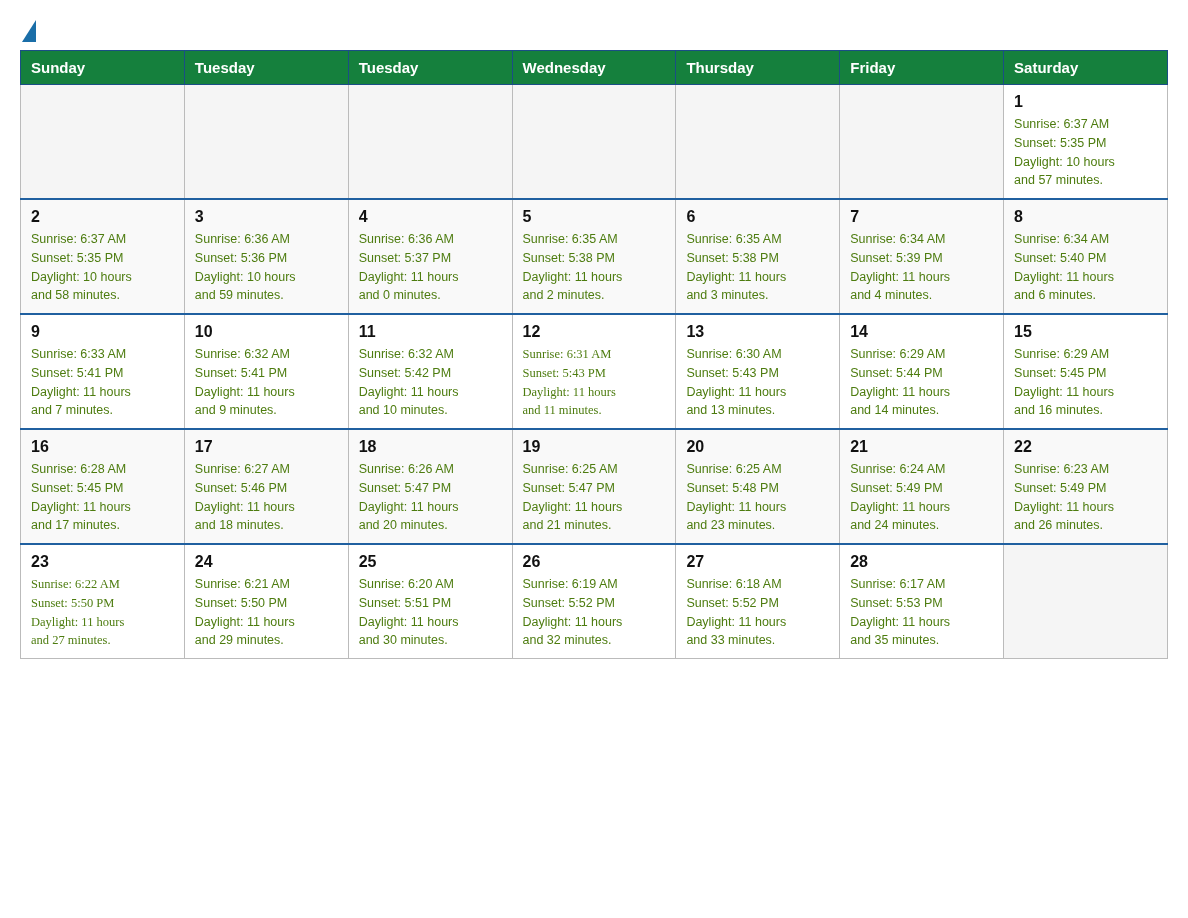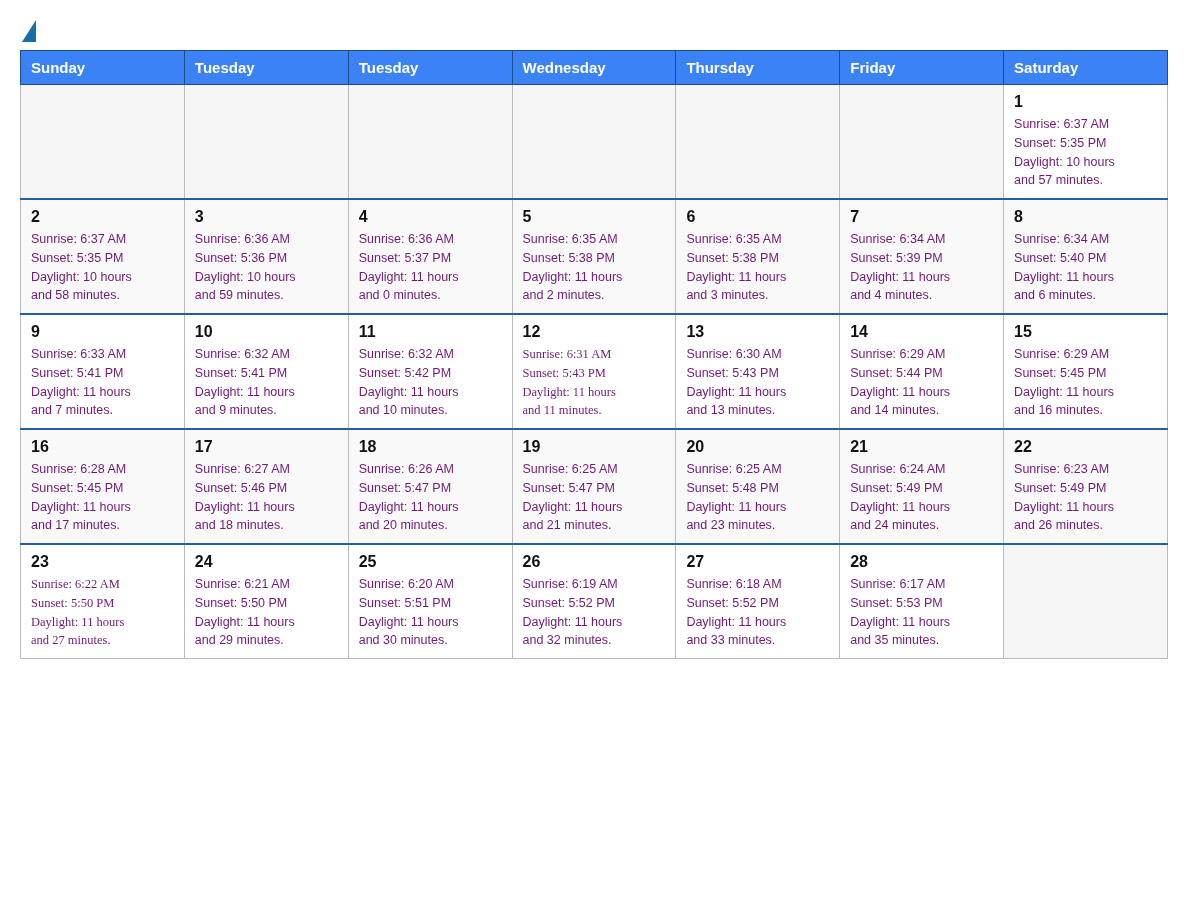--- a/index.html
+++ b/index.html
@@ -59,21 +59,21 @@
       font-size: 22px;
       color: #444;
       margin-top: 4px;
     }
     .calendar {
       width: 100%;
       border-collapse: collapse;
       border: 1px solid #999;
     }
     .calendar th {
-      background-color: #3b82f6;
+      background-color: #15803d;
       color: #fff;
       font-size: 15px;
       font-weight: bold;
       padding: 8px 10px;
       text-align: left;
       border: 1px solid #1a4e85;
     }
     .calendar td {
       vertical-align: top;
       padding: 8px 10px;
@@ -89,21 +89,21 @@
     }
     .day-number {
       font-size: 16px;
       font-weight: bold;
       color: #111;
       display: block;
       margin-bottom: 4px;
     }
     .day-info {
       font-size: 12.5px;
-      color: #701a75;
+      color: #4d7c0f;
       line-height: 1.5;
     }
     .empty-cell {
       background: #f5f5f5 !important;
     }
     .row-divider td {
       border-top: 2px solid #2060a0;
     }
   </style>
 </head>

